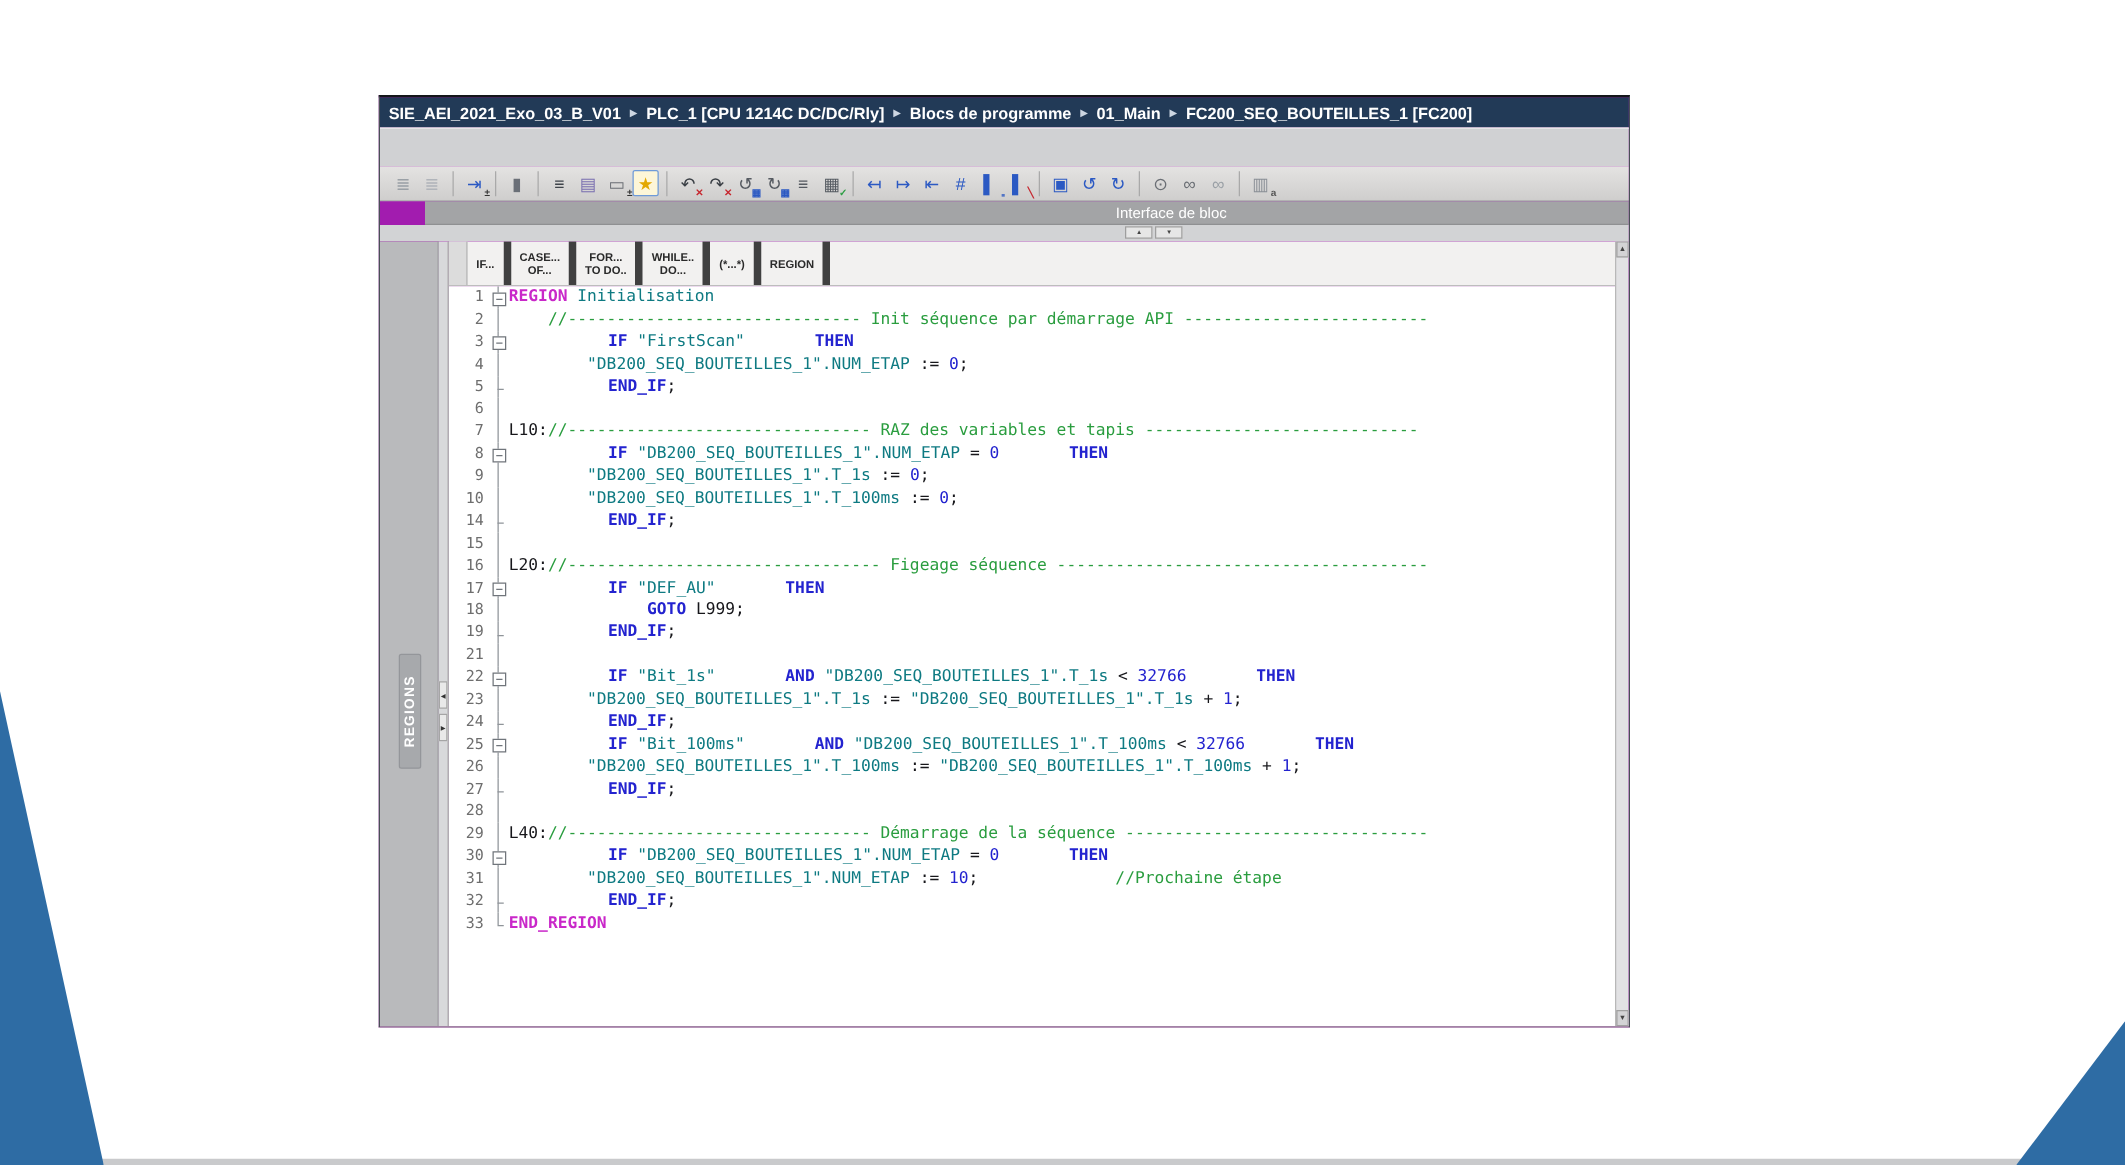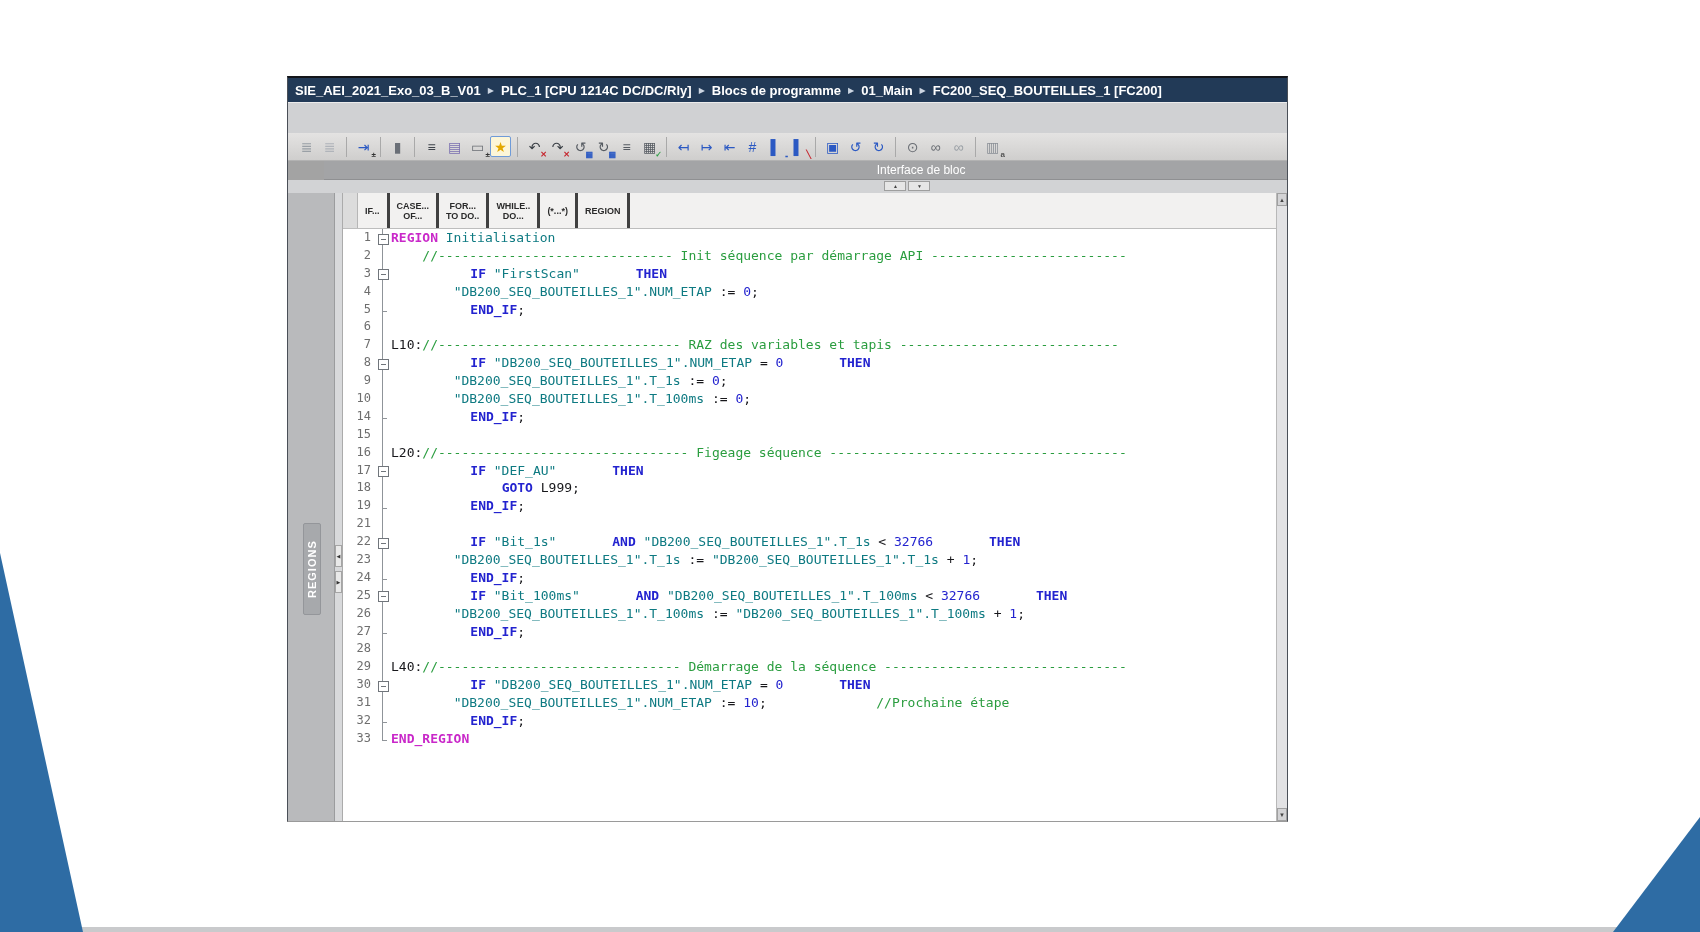--- a/index.html
+++ b/index.html
@@ -10,22 +10,22 @@
   
   .bottom-strip { position:absolute; left:0; bottom:0; width:1700px; height:5px; background:#c9cacc; }
   .wedge-left  { position:absolute; left:0; top:0; width:1700px; height:932px;
                  background:var(--accent_blue,#2e6ca4);
                  clip-path:polygon(0px 553px, 83px 932px, 0px 932px); }
   .wedge-right { position:absolute; left:0; top:0; width:1700px; height:932px;
                  background:var(--accent_blue,#2e6ca4);
                  clip-path:polygon(1700px 817px, 1700px 932px, 1613px 932px); }
 
   
-  .app-window { position:absolute; left:287px; top:76px; width:1001px; height:746px;
-                background:#a3a3a3; border:1px solid #4a4f57; border-top:2px solid #14161a;
+  .app-window { position:absolute; left:303px; top:76px; width:1001px; height:746px;
+                background:#a21caf; border:1px solid #4a4f57; border-top:2px solid #14161a;
                 border-bottom:1px solid #9a9a9a; display:flex; flex-direction:column; }
 
   .breadcrumb { height:24px; background:var(--breadcrumb_bg,#223a57); display:flex; align-items:center;
                 padding:0 7px; white-space:nowrap; overflow:hidden; }
   .bc-item { color:#ffffff; font-size:13px; font-weight:bold; margin-right:7px; }
   .bc-sep  { color:#cdd6e2; font-size:8px; margin-right:7px; }
 
   .gray-strip { height:31px; background:#d0d1d3; border-top:1px solid #ececec; }
 
   .toolbar { height:28px; background:linear-gradient(#e4e3e2,#cfcecd); border-bottom:1px solid #b2b2b2;
@@ -59,21 +59,21 @@
   .ss-btn { position:absolute; left:0; width:7px; height:22px; background:#e9e9e9; border:1px solid #a5a5a5;
             font-size:5px; color:#333; display:flex; align-items:center; justify-content:center; }
   .ss-btn.b1 { top:352px; }
   .ss-btn.b2 { top:378px; }
 
   .main-col { flex:1; display:flex; flex-direction:column; overflow:hidden; }
 
   .tabs-row { height:36px; background:#f2f1f0; border-bottom:1px solid #bdbdbd; display:flex; align-items:stretch; }
   .tabs-corner { width:15px; background:#dcdcdc; border-right:1px solid #b6b6b6; }
   .snip-tab { display:flex; flex-direction:column; align-items:center; justify-content:center;
-              padding:0 7px; min-width:30px; border-right:3px solid #404040;
+              padding:0 7px; min-width:30px; border-right:6px solid #404040;
               font-size:9px; font-weight:bold; color:#2a2a2a; line-height:10px; white-space:nowrap; }
 
   .code { flex:1; background:#fff; overflow:hidden;
           font-family:"DejaVu Sans Mono", monospace; font-size:13px; }
   .cl  { display:flex; height:17.9px; line-height:17.9px; }
   .ln  { width:32px; text-align:right; padding-right:4px; color:#6e6e6e; font-size:12px; flex:none; }
   .fold { width:16px; position:relative; flex:none; }
   .fold::before { content:""; position:absolute; left:7px; top:0; bottom:0; border-left:1px solid #8f9499; }
   .f-box::after { content:""; position:absolute; left:3px; top:4.5px; width:9px; height:9px;
                   border:1px solid #70757b;

